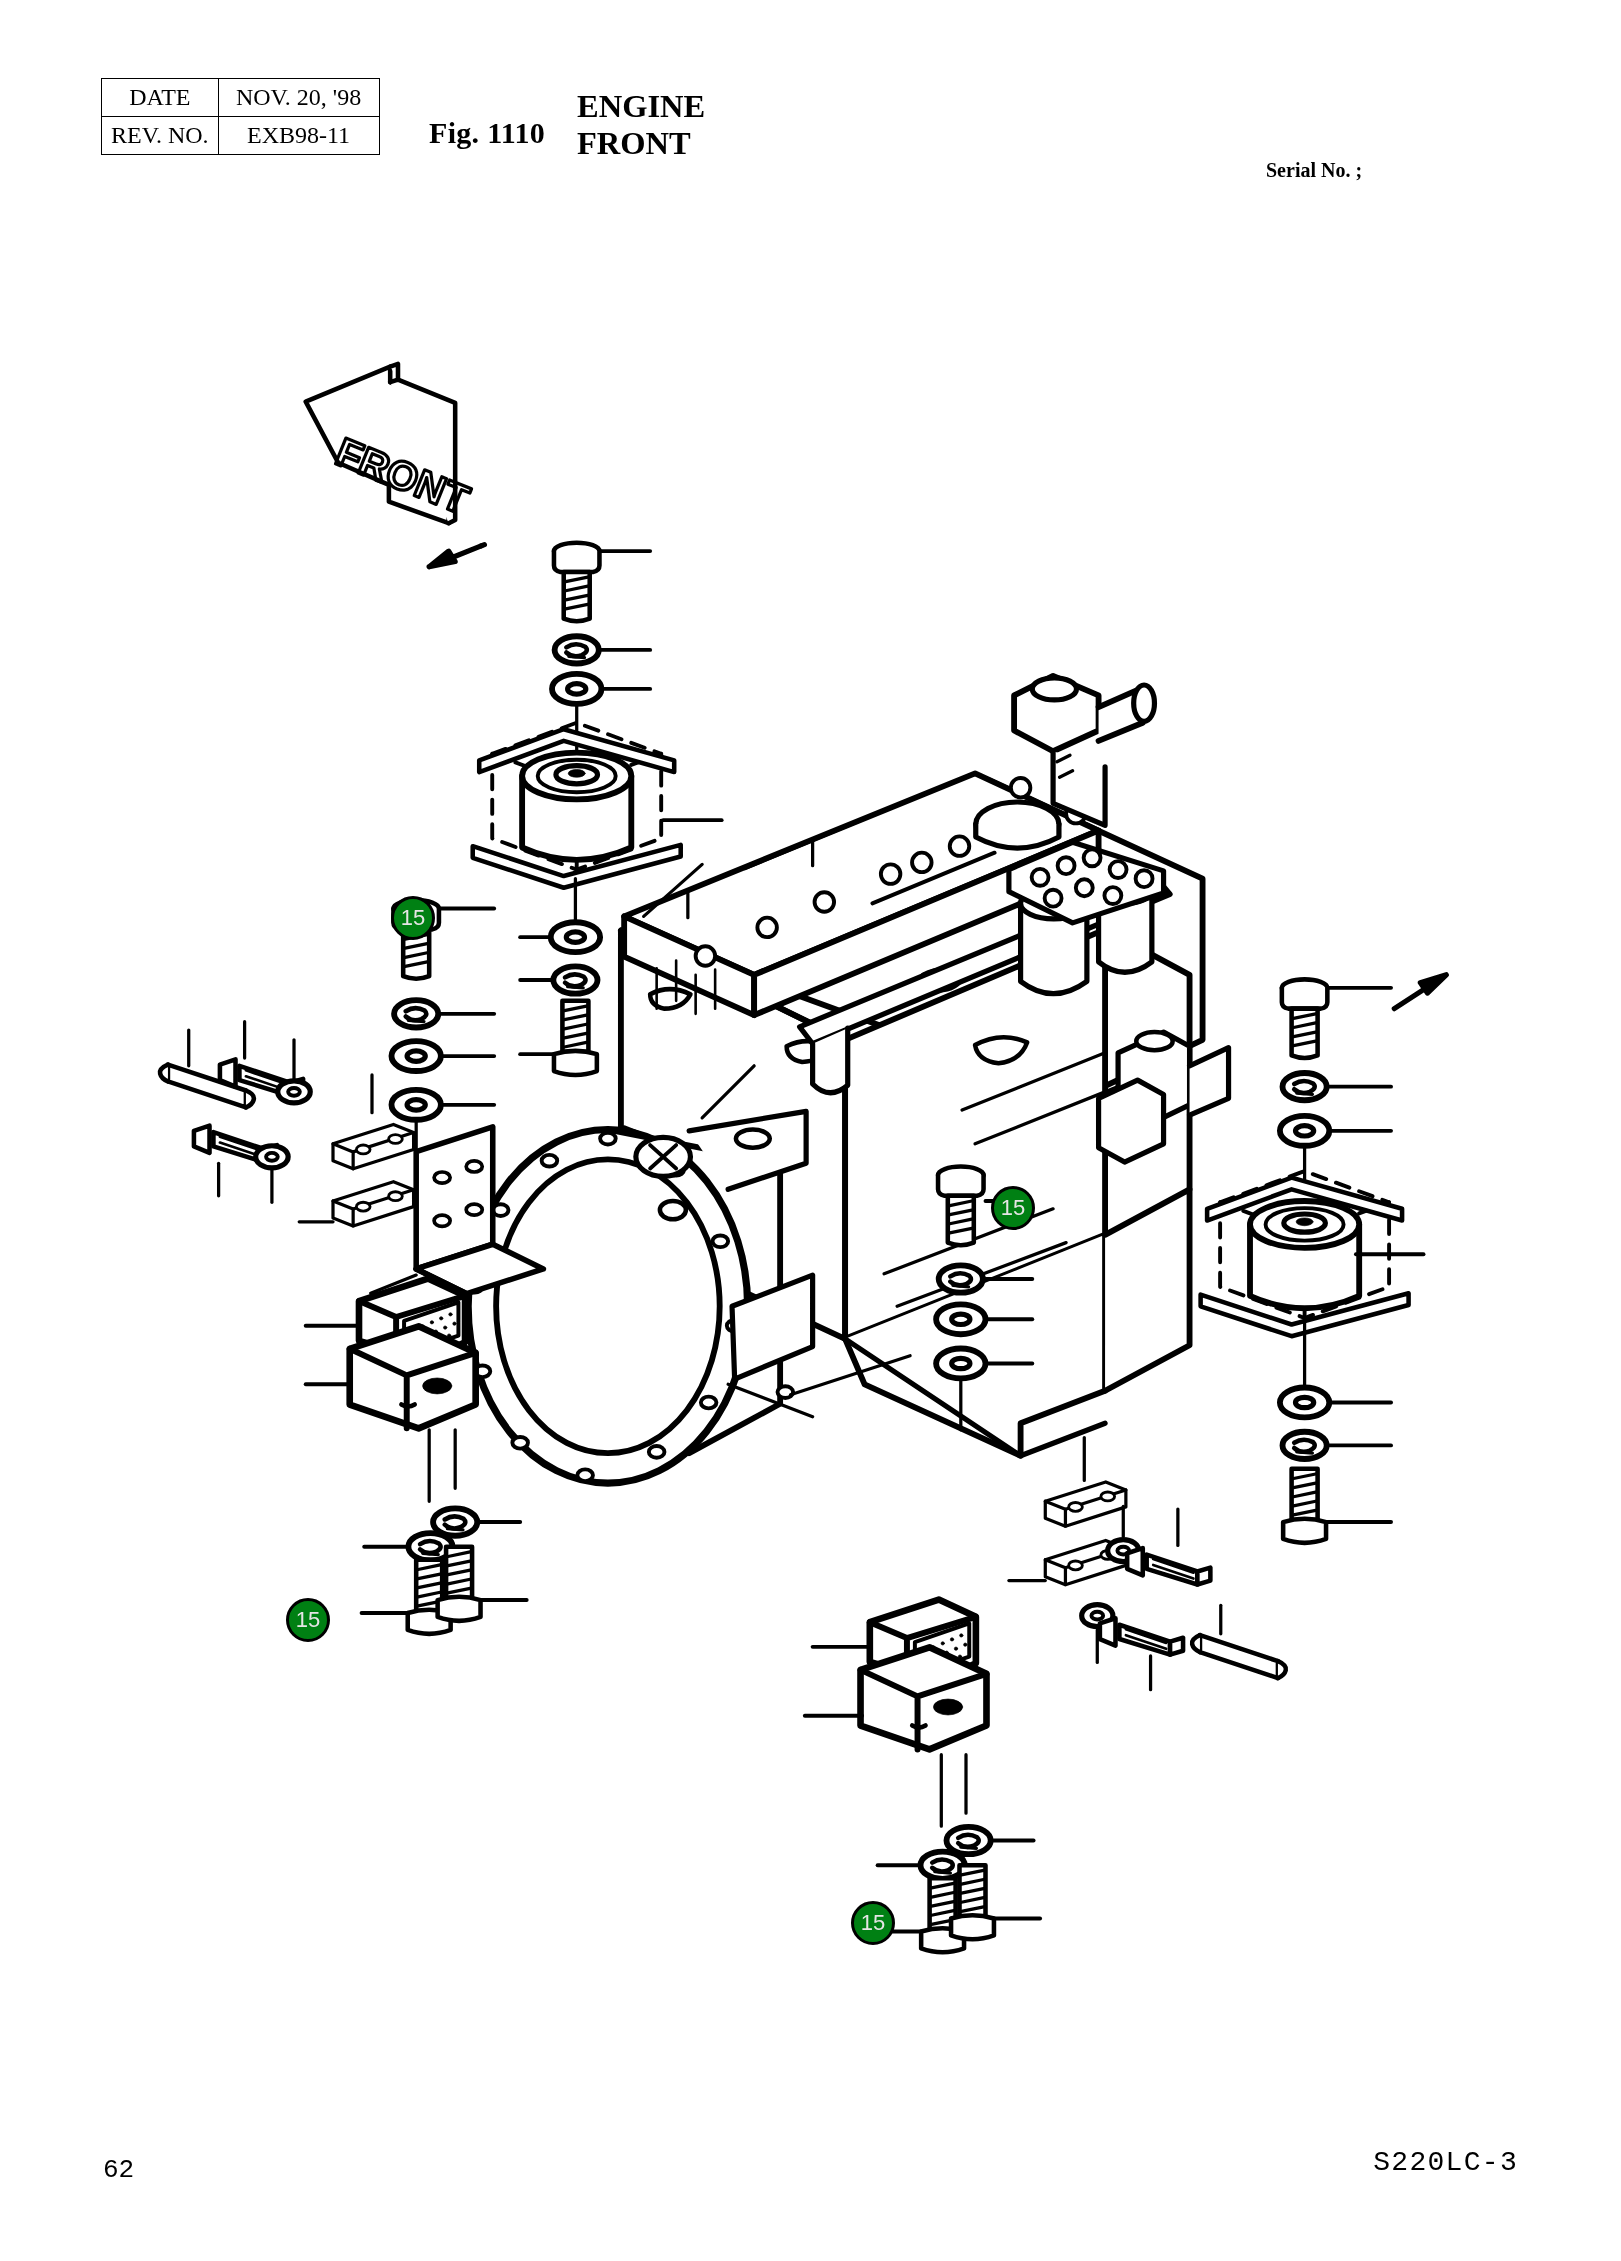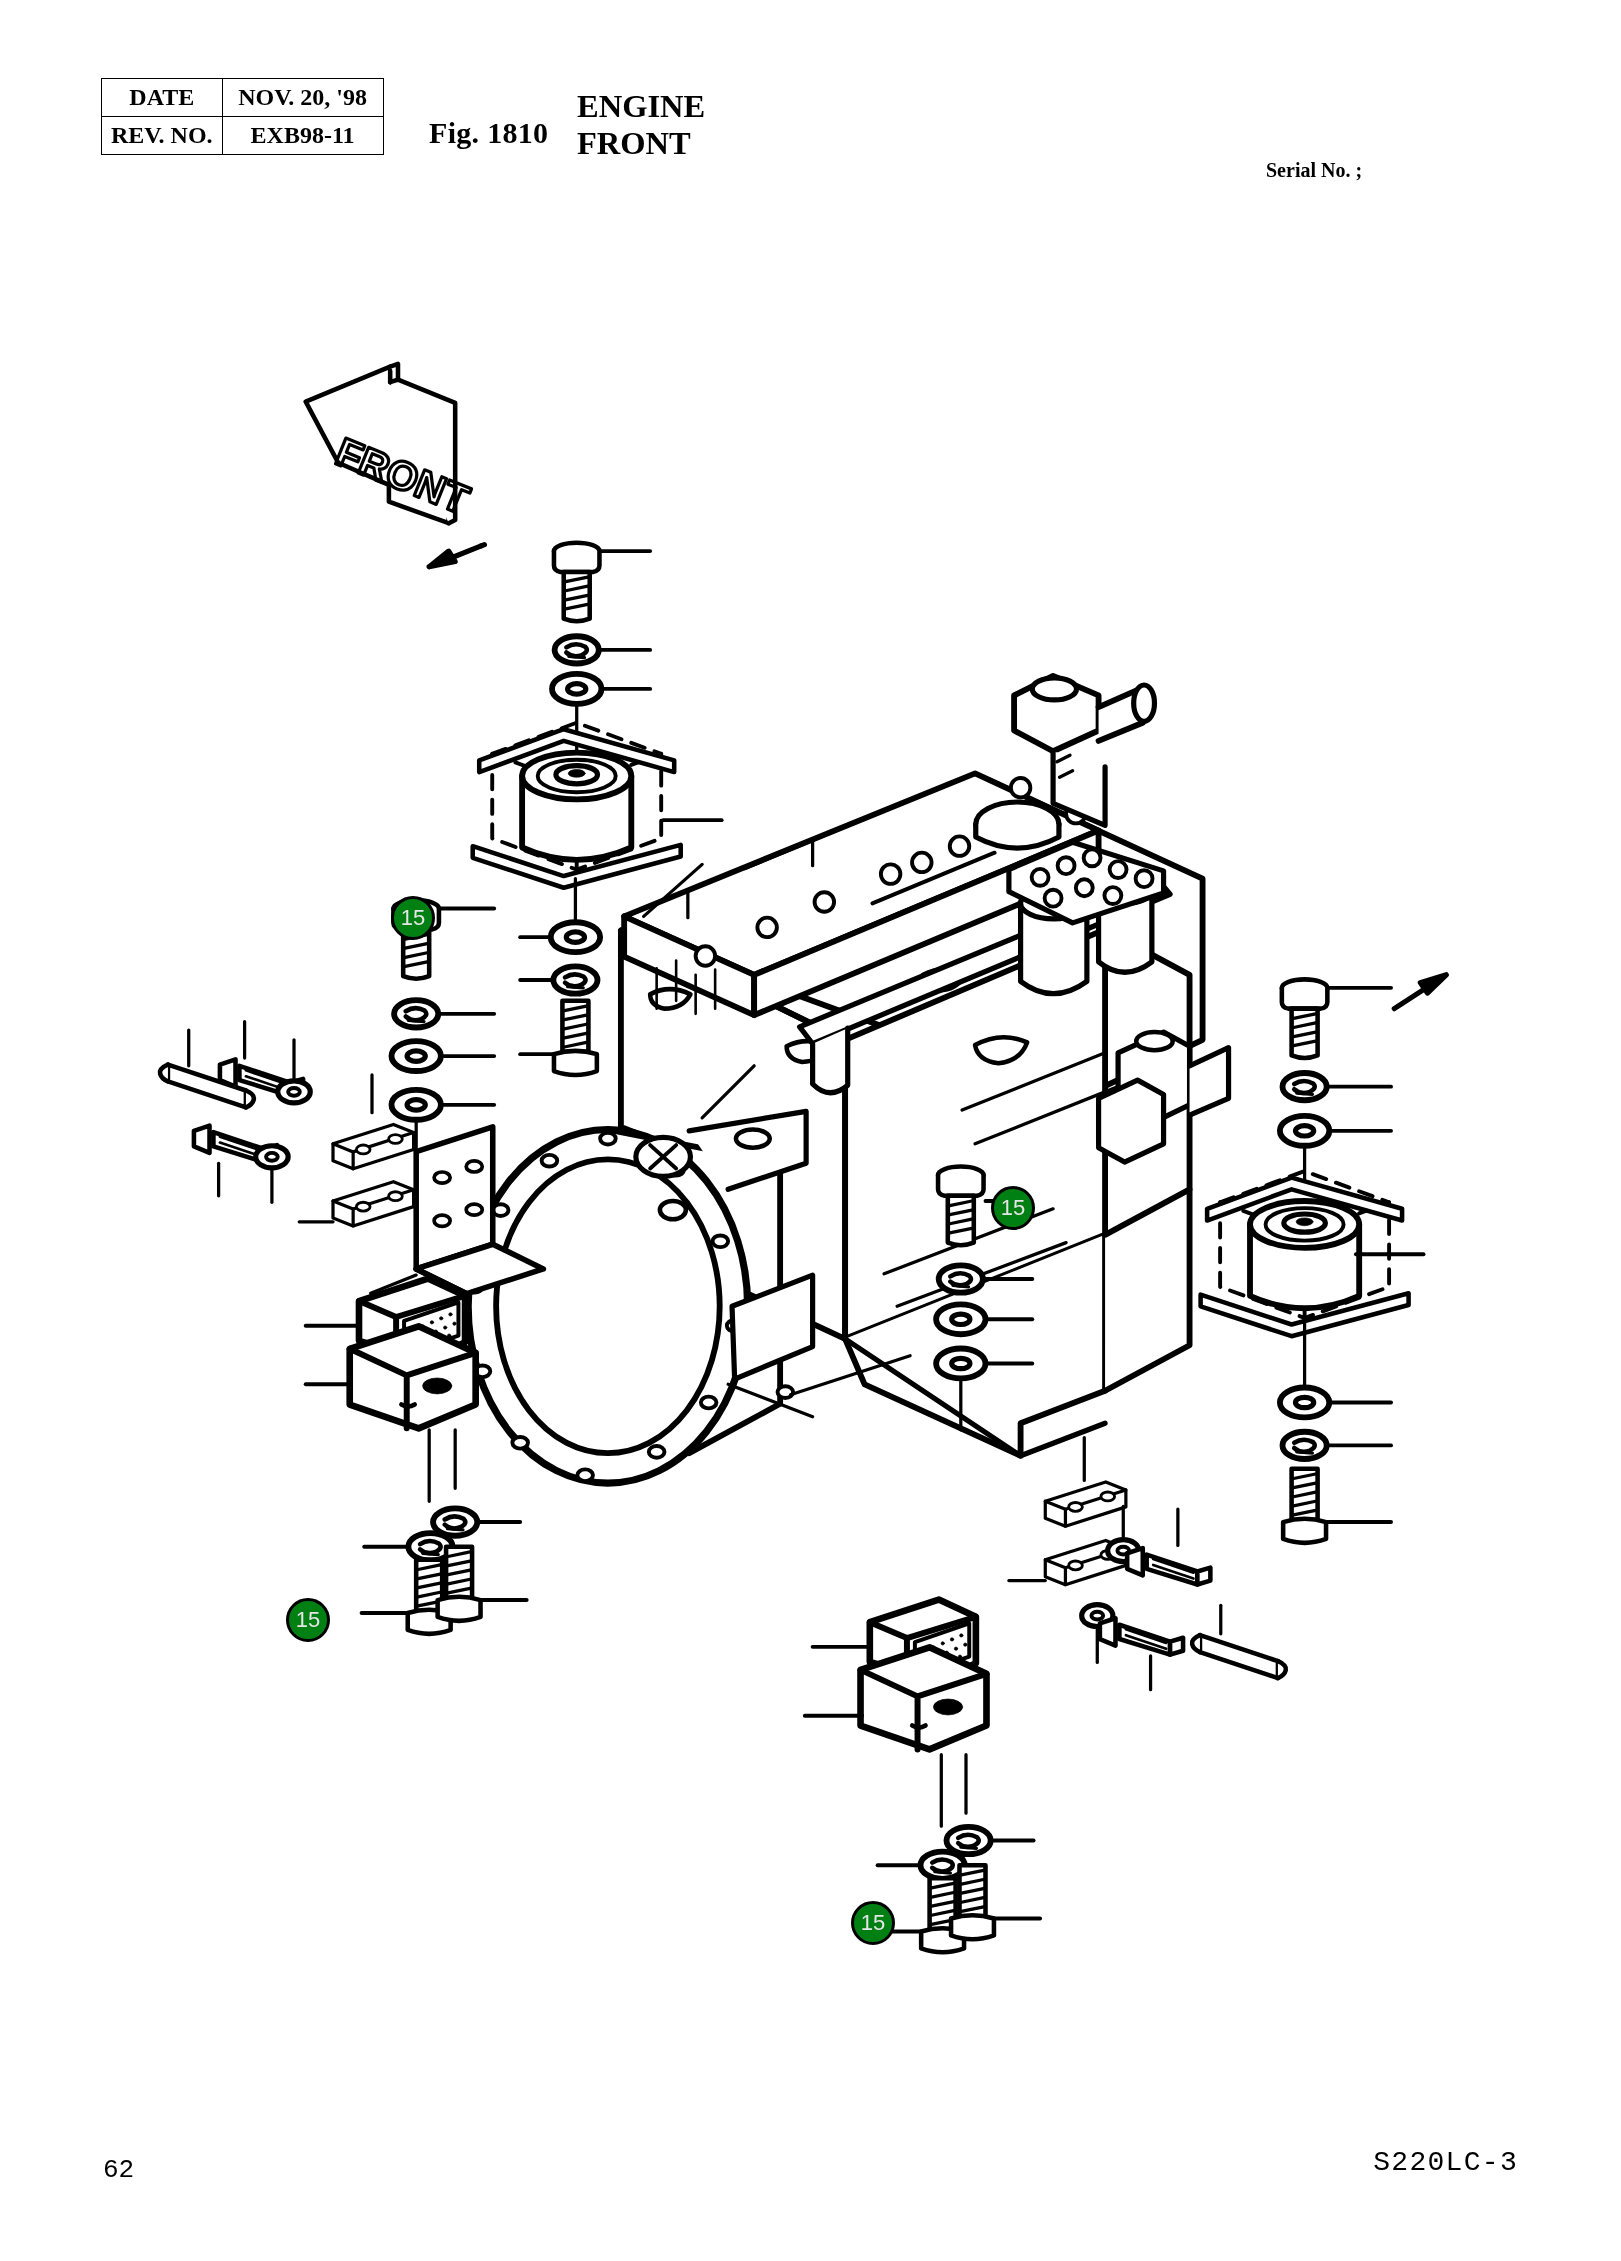--- a/index.html
+++ b/index.html
@@ -11,21 +11,21 @@
   .page{position:absolute;inset:0;background:#ffffff;}
 
   
   .meta-table{
     position:absolute;left:101px;top:78px;
     border-collapse:collapse;
   }
   .meta-table td{
     border:1.9px solid #000;
     font-family:"Liberation Serif", serif;
-    font-weight:bold;font-size:24px;
+    font-weight:normal;font-size:24px;
     padding:5.8px 9px;text-align:center;white-space:nowrap;
     line-height:1.05;
   }
   .meta-table td.k{min-width:97px;}
   .meta-table td.v{min-width:142px;}
 
   .fig-no{
     position:absolute;left:429px;top:116px;
     font-weight:bold;font-size:30px;letter-spacing:0.3px;
   }
@@ -69,21 +69,21 @@
       <td class="k">DATE</td>
       <td class="v">NOV. 20, '98</td>
     </tr>
     <tr>
       <td class="k">REV. NO.</td>
       <td class="v">EXB98-11</td>
     </tr>
   </tbody>
     </table>
 
-  <div class="fig-no">Fig. 1810</div>
+  <div class="fig-no">Fig. 1110</div>
 
   <div class="title-block">
     <div>ENGINE</div>
     <div>FRONT</div>
   </div>
 
   <div class="serial">Serial No. ;</div>
 
   <div class="canvas">
   <svg width="1622" height="2261" viewBox="0 0 2495 3479" xmlns="http://www.w3.org/2000/svg">

